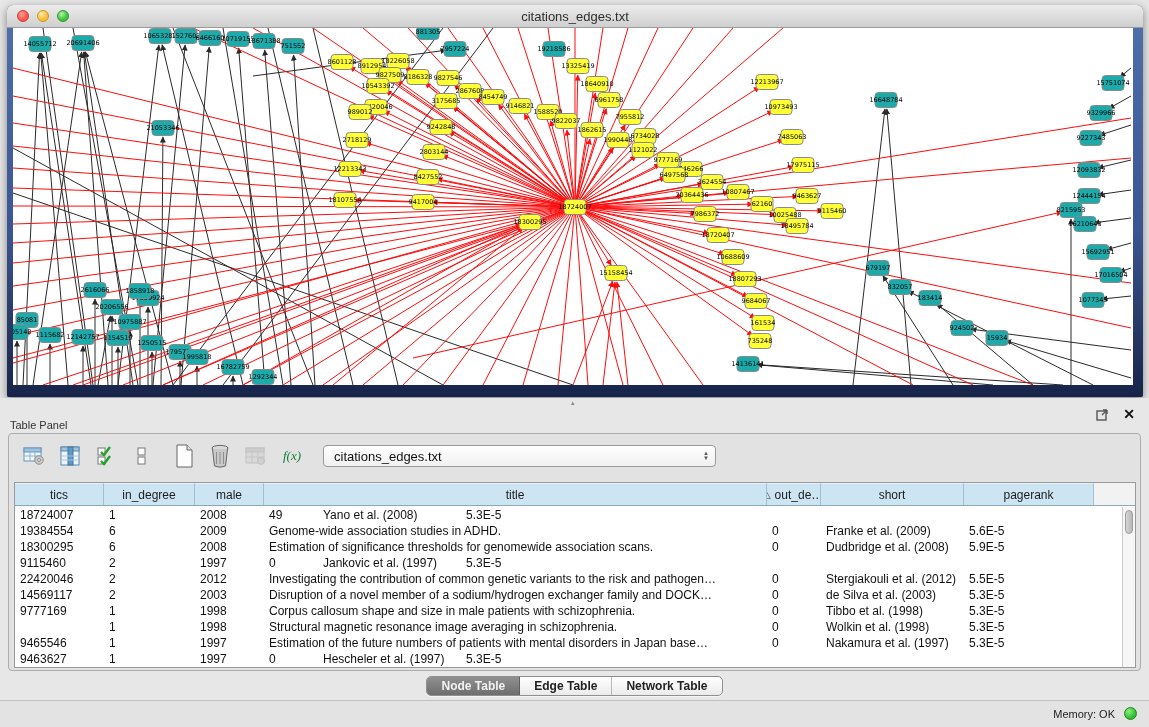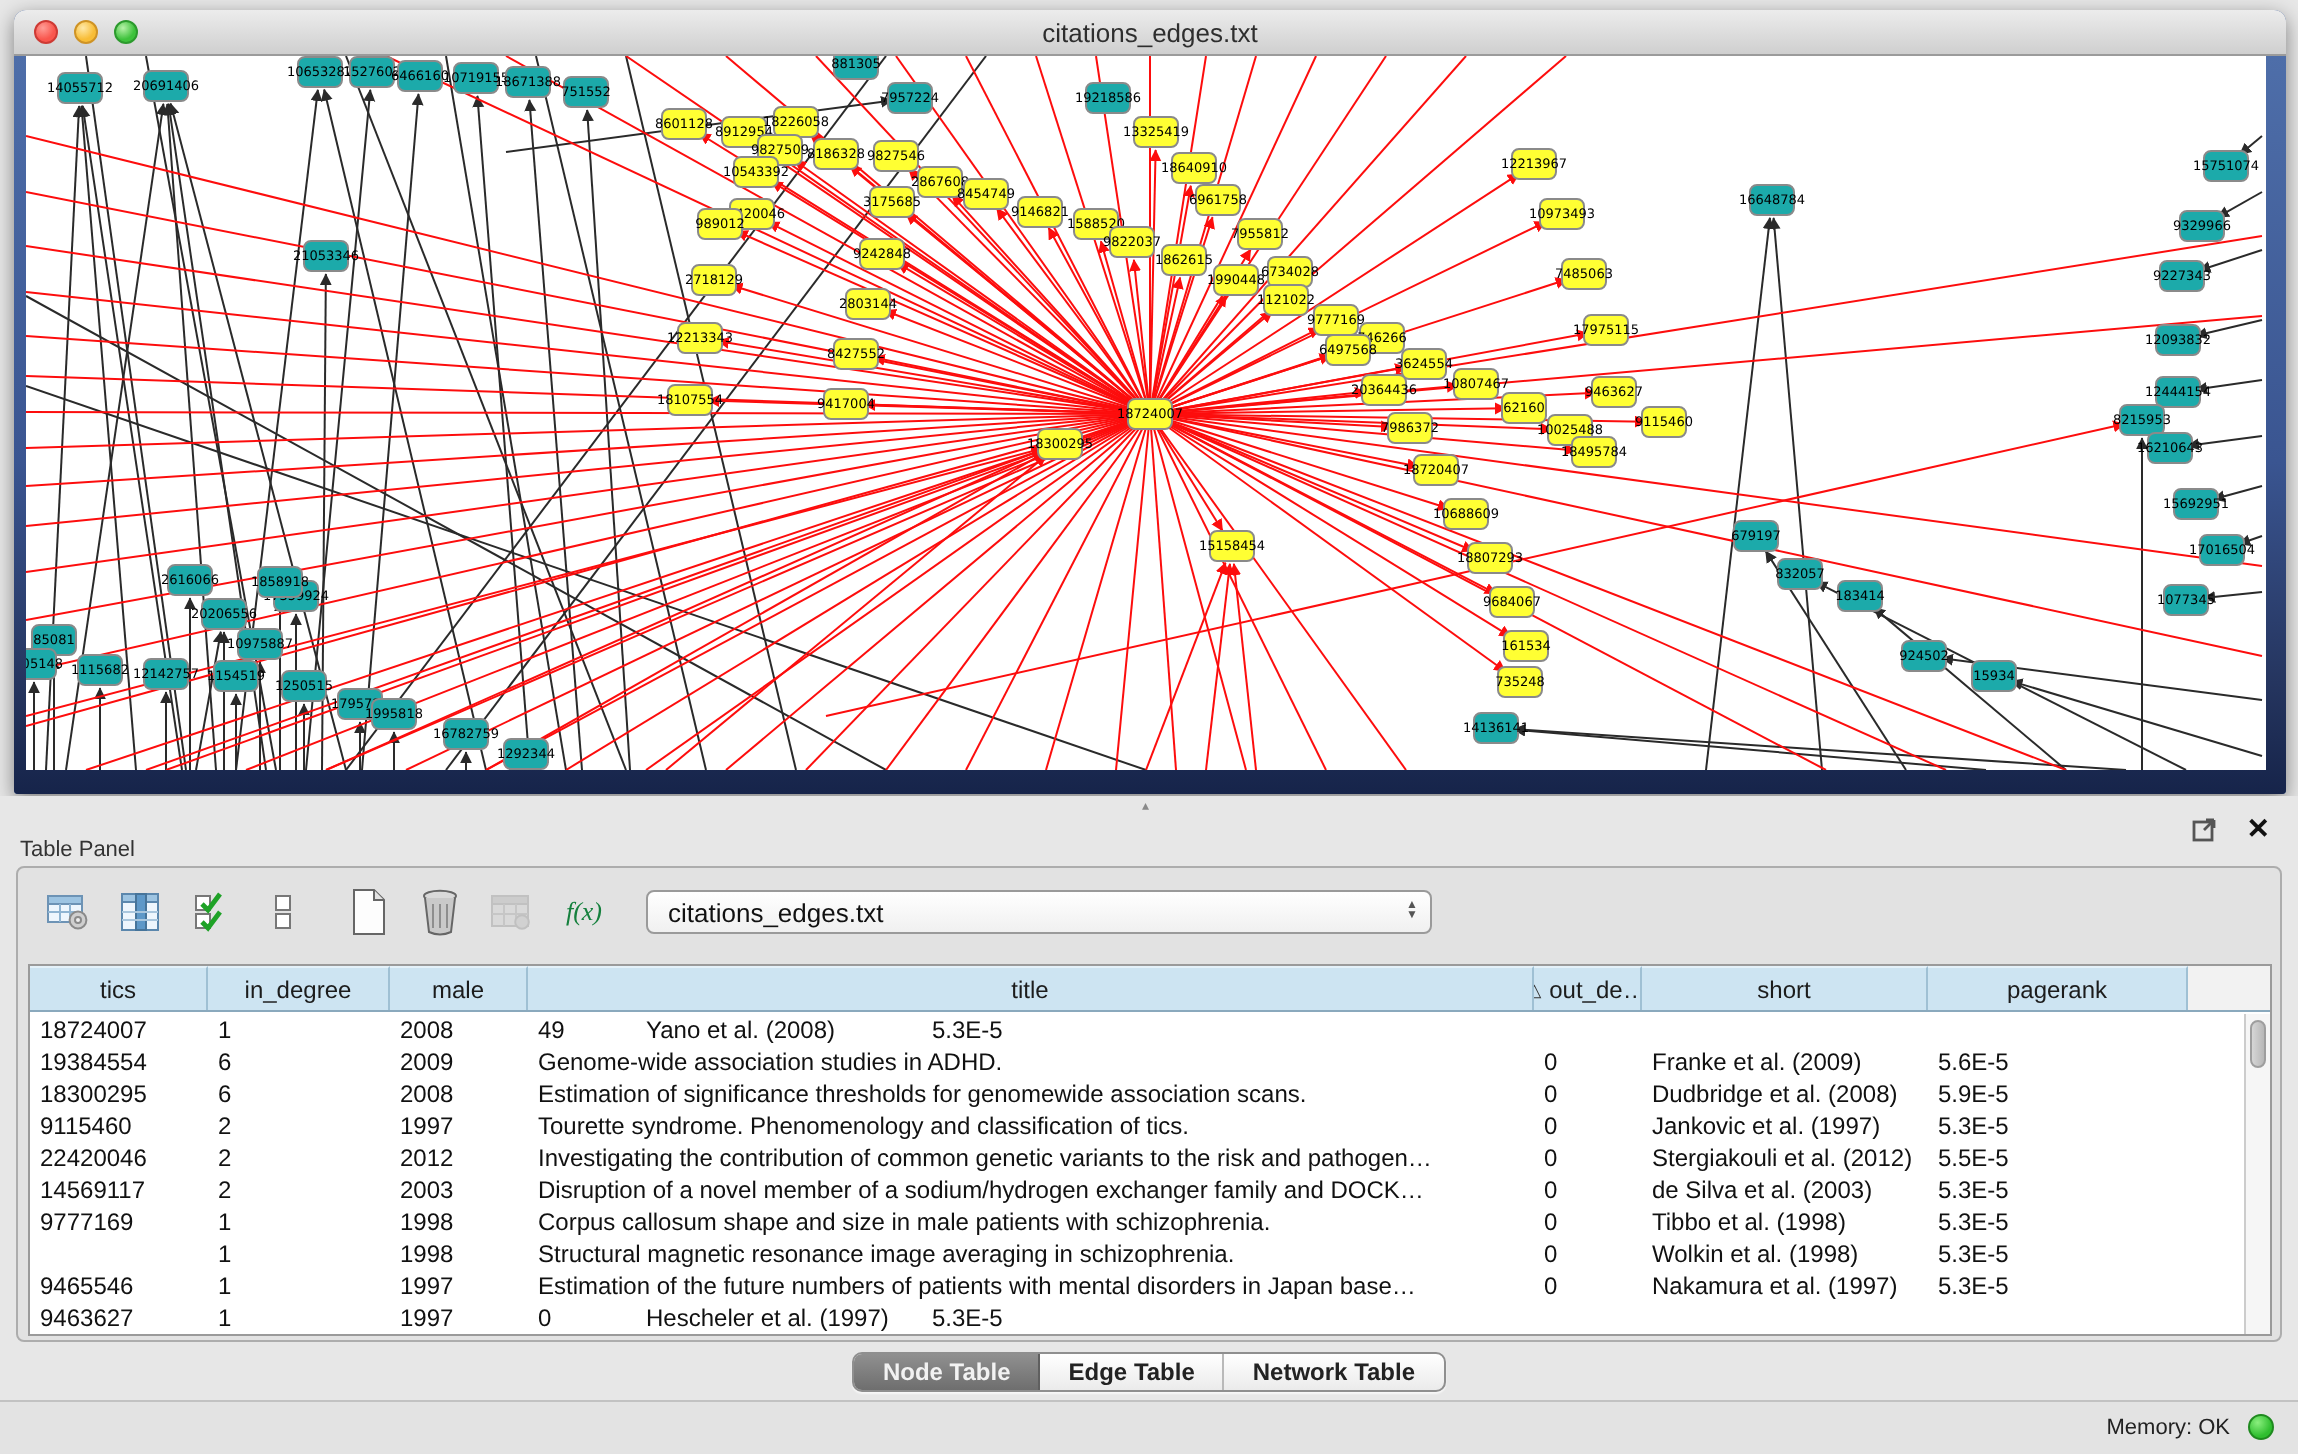--- a/index.html
+++ b/index.html
@@ -643,21 +643,20 @@
           <div class="td" style="width: 69px;">2008</div>
           <div class="td" style="width: 503px;">Estimation of significance thresholds for genomewide association scans.</div>
           <div class="td" style="width: 54px;">0</div>
           <div class="td" style="width: 143px;">Dudbridge et al. (2008)</div>
           <div class="td" style="width: 130px;">5.9E-5</div>
         </div>
         <div class="tr">
           <div class="td" style="width: 89px;">9115460</div>
           <div class="td" style="width: 91px;">2</div>
           <div class="td" style="width: 69px;">1997</div>
-          <div class="td" style="width: 503px;">Tourette syndrome. Phenomenology and classification of tics.</div>
           <div class="td" style="width: 54px;">0</div>
           <div class="td" style="width: 143px;">Jankovic et al. (1997)</div>
           <div class="td" style="width: 130px;">5.3E-5</div>
         </div>
         <div class="tr">
           <div class="td" style="width: 89px;">22420046</div>
           <div class="td" style="width: 91px;">2</div>
           <div class="td" style="width: 69px;">2012</div>
           <div class="td" style="width: 503px;">Investigating the contribution of common genetic variants to the risk and pathogen…</div>
           <div class="td" style="width: 54px;">0</div>

